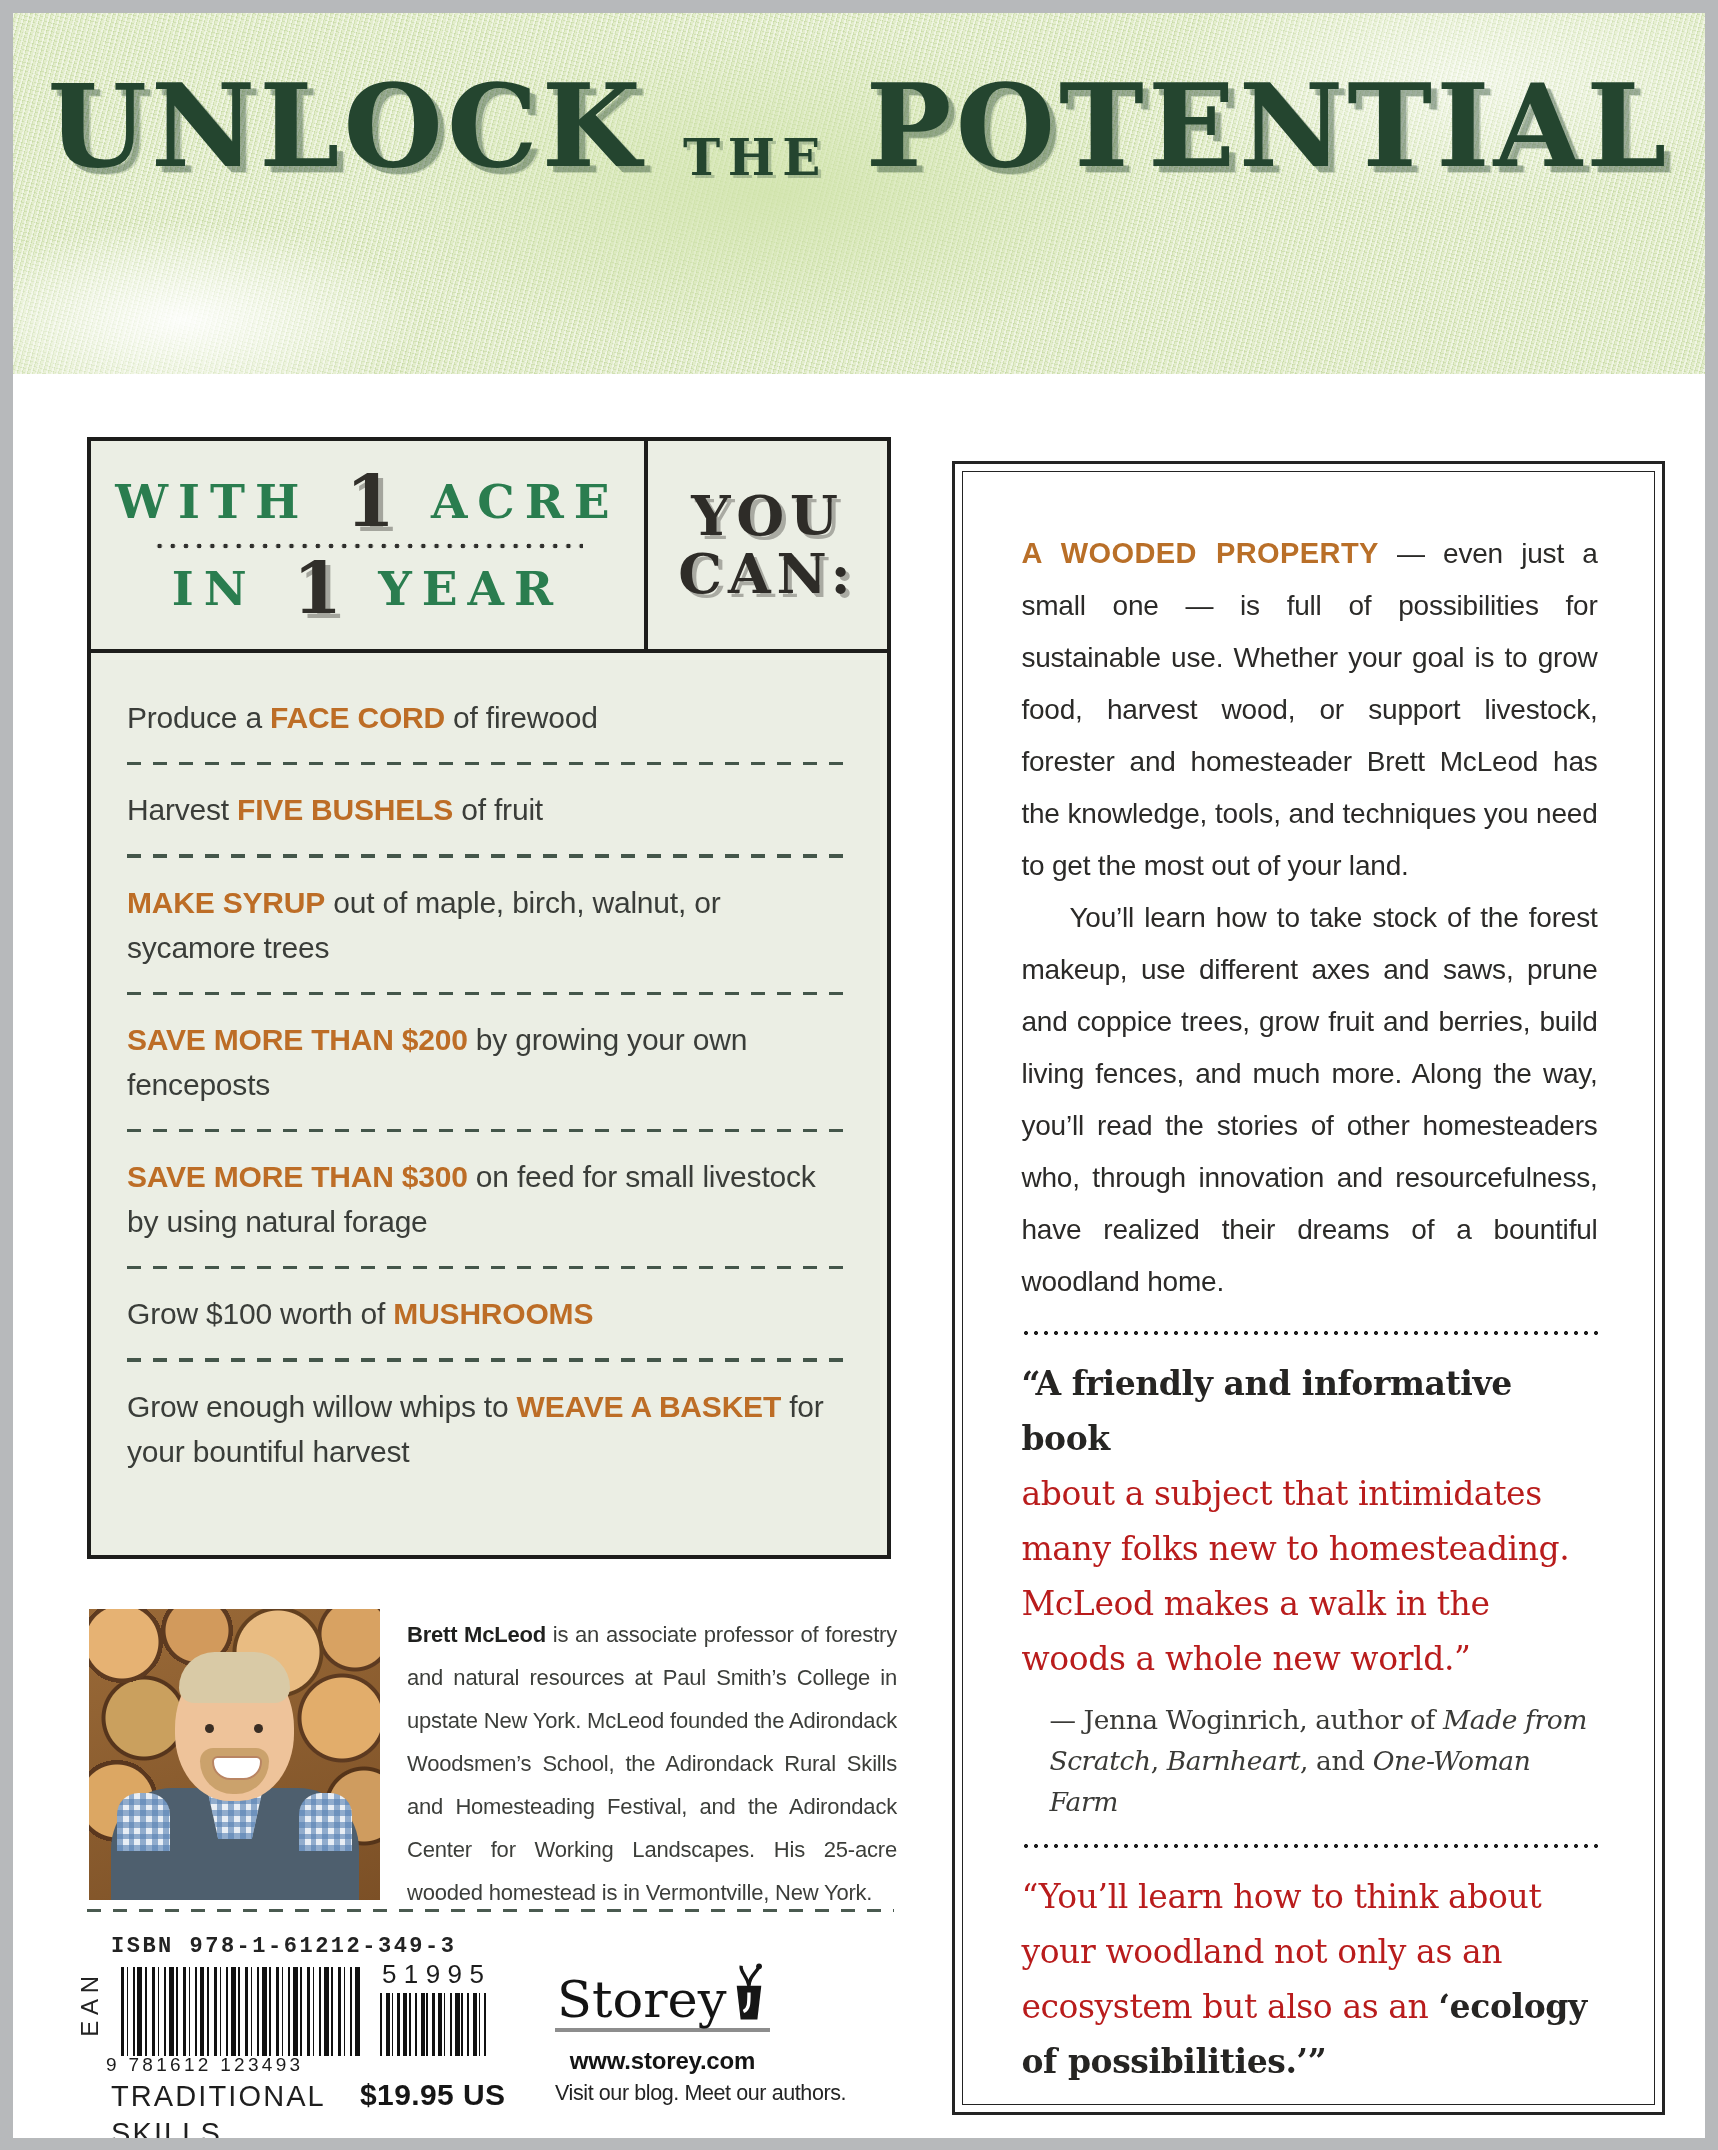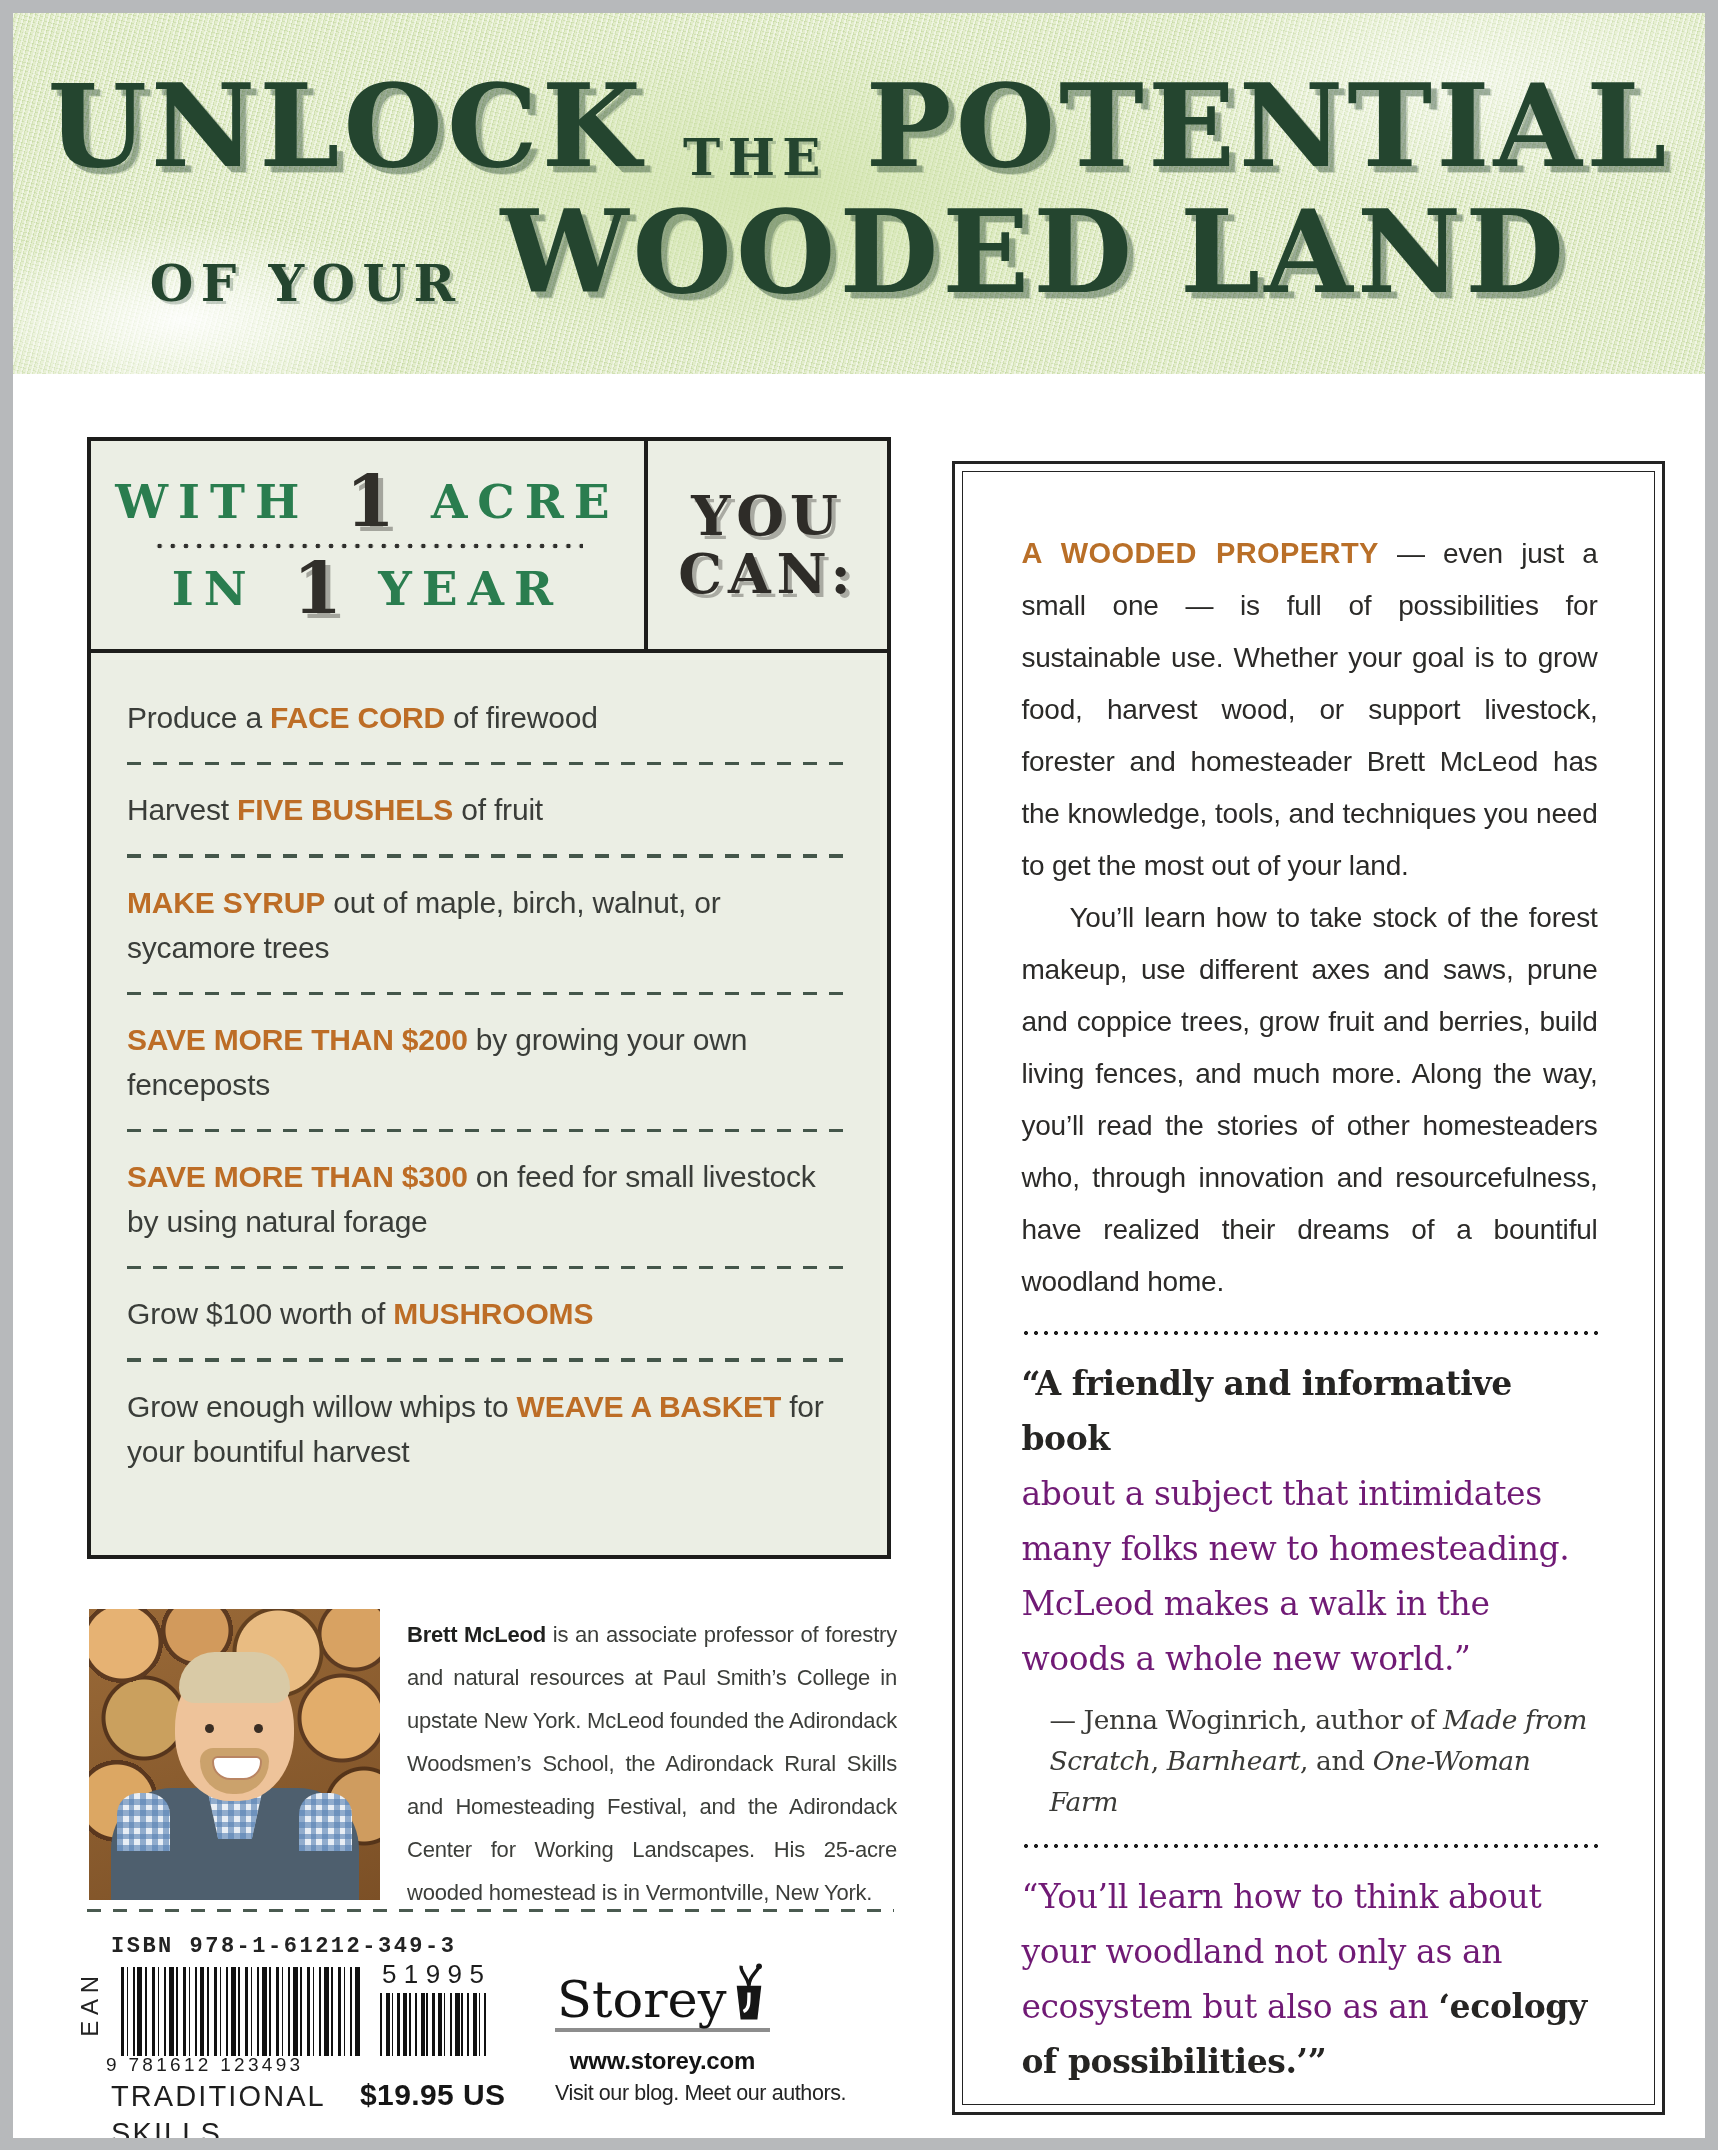--- a/index.html
+++ b/index.html
@@ -144,39 +144,35 @@
   .para.p2{text-indent:48px;}
   .lead{color:#b96f28;font-weight:bold;font-size:29px;letter-spacing:0.4px;}
   .dots{
     height:5.8px;margin:21.5px 0 20px 0;
     background-image:radial-gradient(circle,#1d1d1d 1.8px,transparent 2.2px);
     background-size:10px 5.8px;background-repeat:repeat-x;
   }
   .quote{margin:5px 0 0 0;font-family:"DejaVu Serif",serif;font-size:33px;line-height:55px;color:#c17c33;letter-spacing:-0.4px;}
   .qdark{display:block;color:#262523;font-weight:bold;}
   .qdark.inline{display:inline;}
-  .qorange{color:#701a75;}
+  .qorange{color:#b91c1c;}
   .attr{margin:13.2px 0 0 28px;font-family:"DejaVu Serif",serif;font-size:26.5px;line-height:41px;color:#3a3a37;letter-spacing:-0.4px;}
   .attr i{font-style:italic;}
   .attr.allit{font-style:italic;}
 </style>
 </head>
 <body>
 
 <div class="page">
 
   <div class="band">
     <div class="band-line l1">
       <span class="bw big">UNLOCK</span>
       <span class="bw small">THE</span>
       <span class="bw big">POTENTIAL</span>
-    </div>
-    <div class="band-line l2">
-      <span class="bw small">OF YOUR</span>
-      <span class="bw big">WOODED LAND</span>
     </div>
   </div>
 
   <div class="promo-box">
     <div class="promo-head">
       <div class="ph-left">
         <div class="grn-row">
           <span class="grn">WITH</span>
           <span class="num1">1</span>
           <span class="grn">ACRE</span>

